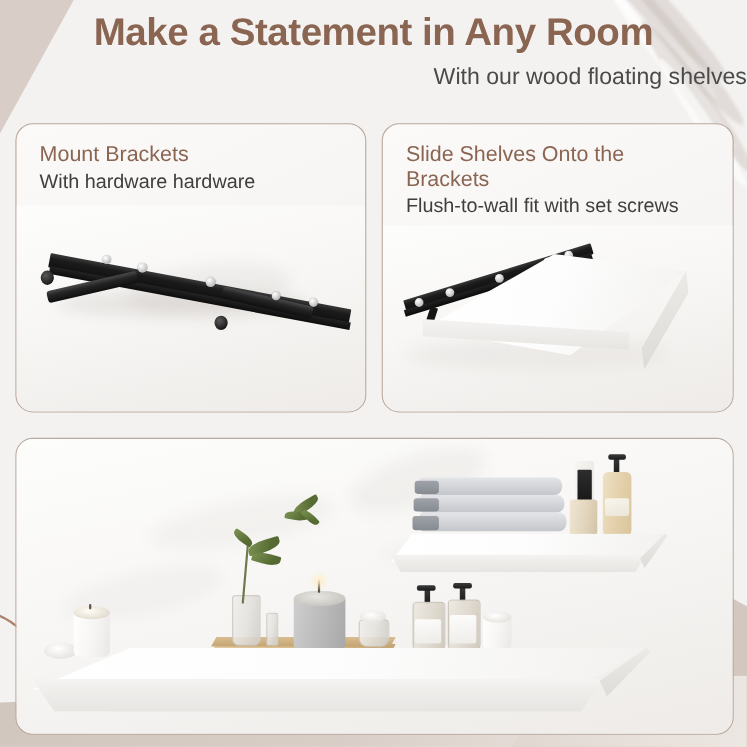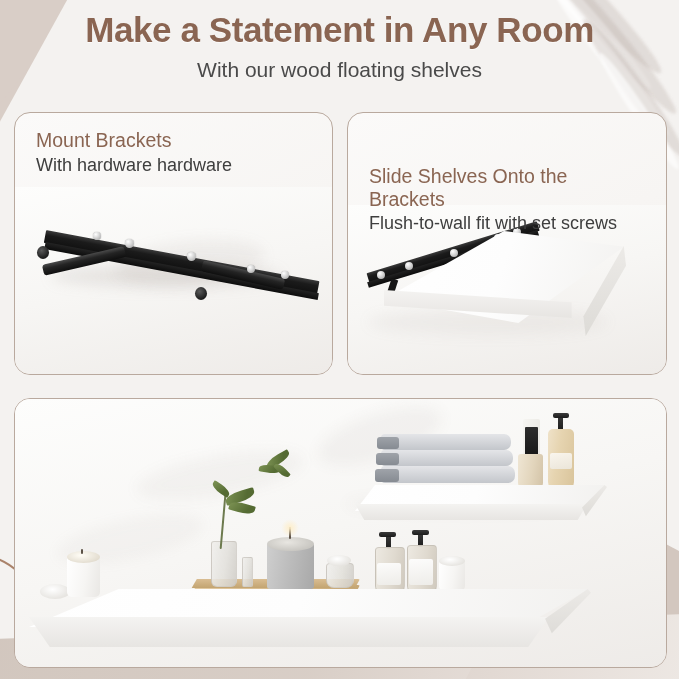--- a/index.html
+++ b/index.html
@@ -84,21 +84,21 @@
     text-align: center;
     font-size: 35px;
     font-weight: bold;
     letter-spacing: -0.4px;
     color: #8a6552;
     text-shadow: 0 1px 0 rgba(255,255,255,.65);
   }
   .subtitle {
     position: absolute;
     left: 0; top: 58px; width: 679px;
-    text-align: center;
+    text-align: right;
     font-size: 21px;
     color: #4a4a4a;
   }
 
   
   .card {
     position: absolute;
     background: linear-gradient(155deg, #fbfaf9 0%, #f7f5f3 55%, #f1efec 100%);
     border: 1px solid #b9a99e;
     border-radius: 16px;
@@ -114,21 +114,21 @@
     color: #8a6552;
     line-height: 1.16;
   }
   .card-sub {
     font-size: 18px;
     color: #3e3e3e;
     line-height: 1.26;
     margin-top: 2px;
   }
   .c1-text { position: absolute; left: 21px; top: 16px; width: 270px; }
-  .c2-text { position: absolute; left: 21px; top: 16px; width: 262px; margin-top: 36px; }
+  .c2-text { position: absolute; left: 21px; top: 16px; width: 262px; }
   .c3-text { position: absolute; left: 21px; top: 14px; width: 320px; }
 
   
   .wall {
     position: absolute;
     left: 0; right: 0; bottom: 0;
     background: linear-gradient(168deg, #fdfdfc 0%, #f7f6f4 48%, #eeebe8 100%);
   }
   .soft-shadow { position: absolute; background: rgba(150,140,133,.18); filter: blur(7px); border-radius: 50%; }
 

